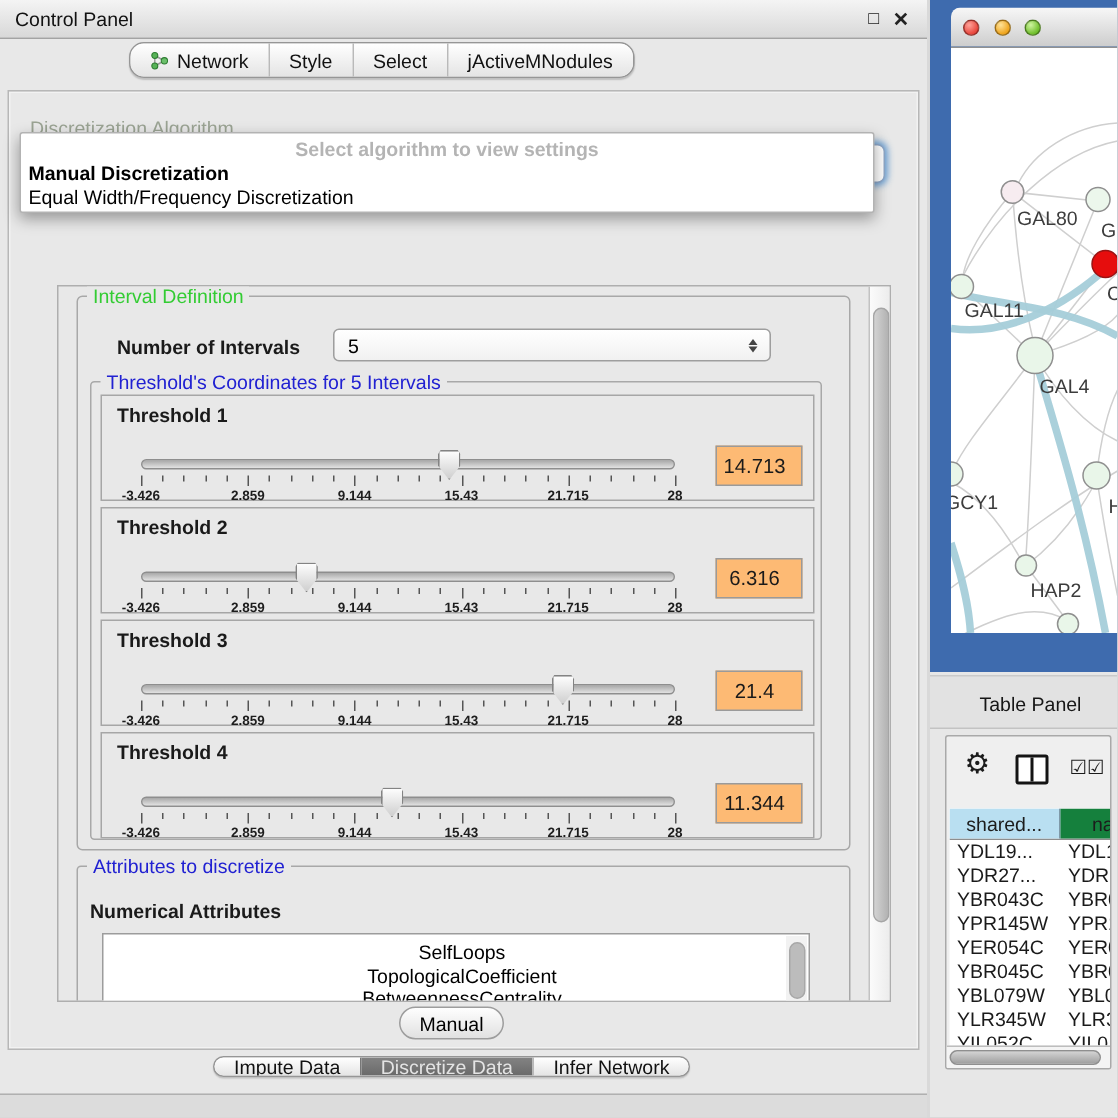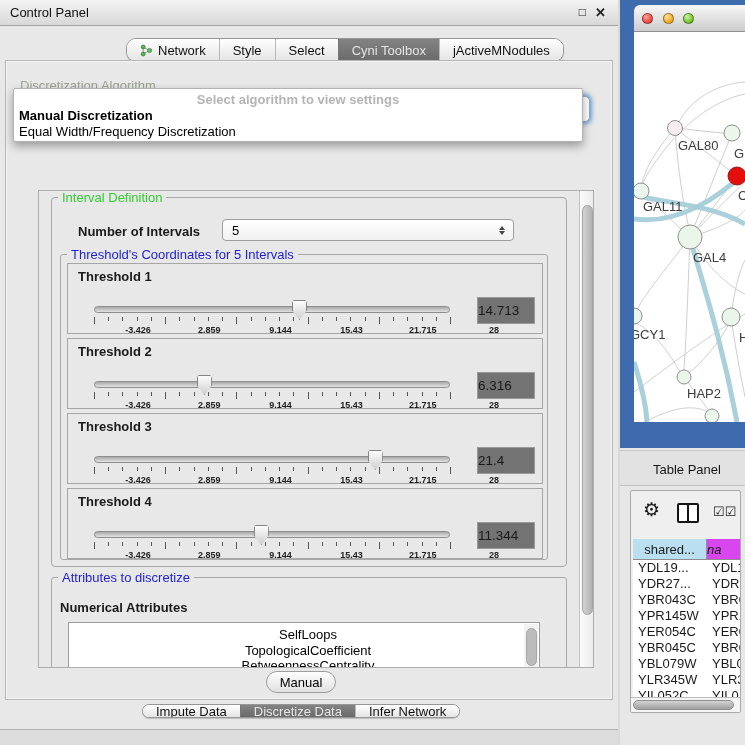--- a/index.html
+++ b/index.html
@@ -58,31 +58,31 @@
   .vscroll{position:absolute;left:540px;top:0;width:15px;height:476px;
        background:linear-gradient(90deg,#fbfbfb,#ebebeb);border-left:1px solid #c2c2c2;}
   .vthumb{position:absolute;left:2px;top:14px;width:11px;height:410px;border-radius:6px;
        background:linear-gradient(90deg,#d2d2d2,#b2b2b2);border:1px solid #a5a5a5;}
 
   .num-lbl{position:absolute;left:26px;top:26px;font-weight:bold;font-size:13px;}
   .lbl.bold{font-weight:bold;}
 
   .tbox{position:absolute;left:6px;width:476px;height:71px;border:1px solid #a6a6a6;background:#e8e8e8;}
   .tbox .tlabel{position:absolute;left:10px;top:5px;font-weight:bold;font-size:13px;}
-  .tvalue{position:absolute;left:409px;top:33px;width:58px;height:27px;background:#737373;
-       border:1px solid #9a9a9a;font-size:13.5px;text-align:left;padding:5px 6px 0 0;}
+  .tvalue{position:absolute;left:409px;top:33px;width:58px;height:27px;background:#fdba74;
+       border:1px solid #9a9a9a;font-size:13.5px;text-align:center;padding:5px 6px 0 0;}
   .track{position:absolute;left:26px;top:42px;width:356px;height:7px;border-radius:4px;
        border:1px solid #8e8e8e;background:linear-gradient(#a9a9a9,#e2e2e2);}
   .handle{position:absolute;top:36px;width:15px;height:20px;z-index:3;
        background:linear-gradient(#fdfdfd,#cfcfcf);border:1px solid #838383;
        clip-path:polygon(12% 0,88% 0,100% 14%,100% 52%,50% 100%,0 52%,0 14%);}
   .ticks{position:absolute;left:26px;top:53px;width:356px;height:8px;}
   .tick{position:absolute;top:0;width:1px;height:4px;background:#555;}
   .tick.major{height:7px;}
-  .ticklbls{position:absolute;left:26px;top:61px;width:356px;height:10px;margin-left:44px;}
+  .ticklbls{position:absolute;left:26px;top:61px;width:356px;height:10px;}
   .ticklbls span{position:absolute;transform:translateX(-50%);font-size:9px;font-weight:bold;color:#1d1d1d;
        font-family:"Liberation Sans",sans-serif;white-space:nowrap;}
 
   .listbox{position:absolute;left:16px;top:44px;width:472px;height:100px;background:#fff;
        border:1px solid #9c9c9c;padding-top:4px;overflow:hidden;}
   .listbox .li{padding-left:8px;font-size:13px;line-height:15.7px;color:#000;white-space:nowrap;text-align:center;}
   .list-scroll{position:absolute;right:1px;top:1px;width:14px;height:98px;background:#f2f2f2;}
   .list-thumb{position:absolute;left:1.5px;top:4px;width:11px;height:38px;border-radius:6px;
        background:#bcbcbc;border:1px solid #a8a8a8;}
 
@@ -109,60 +109,57 @@
   .tp-toolbar{position:absolute;left:0;top:0;width:100%;height:46px;}
   .gear{position:absolute;left:12px;top:9px;font-size:19px;color:#1b1b1b;line-height:1;}
   .colicon{position:absolute;left:46px;top:12px;width:22px;height:20px;border:2px solid #141414;
        border-radius:2px;background:#fff;}
   .colicon:before{content:"";position:absolute;left:8px;top:0;width:2px;height:16px;background:#141414;}
   .checks{position:absolute;left:82px;top:13px;font-size:13px;color:#1b1b1b;letter-spacing:0px;}
   .tp-table{position:absolute;left:2px;top:48px;width:107px;height:158px;background:#fff;overflow:hidden;}
   .tp-head{display:flex;height:21px;border-bottom:1px solid #8e8e8e;}
   .tp-head .hc{font-size:13px;color:#1c1c1c;overflow:hidden;white-space:nowrap;padding-top:3px;}
   .tp-head .c1{width:74px;background:#b9dff1;border-right:1px solid #7f99a8;text-align:center;}
-  .tp-head .c2{flex:1;background:#d946ef;font-style:italic;}
+  .tp-head .c2{flex:1;background:#15803d;padding-left:21px;}
   .tp-row{display:flex;height:16px;font-size:13px;white-space:nowrap;overflow:hidden;}
   .tp-row .rc1{width:74px;padding-left:5px;overflow:hidden;}
   .tp-row .rc2{flex:1;padding-left:5px;overflow:hidden;}
   .hscroll{position:absolute;left:0;top:206px;width:109px;height:16px;background:#f4f4f4;border-top:1px solid #bdbdbd;}
   .hthumb{position:absolute;left:2px;top:2px;width:101px;height:10px;border-radius:5px;
        background:linear-gradient(#d4d4d4,#9f9f9f);border:1px solid #8f8f8f;}
 </style>
 </head>
 <body>
 
 <div id="app">
 
   <div class="lwin">
     <div class="titlebar">
       <span class="title">Control Panel</span>
       <span class="wicon float">□</span>
       <span class="wicon close">✕</span>
     </div>
 
-    <div class="seg" id="topTabs" style="left:86px;top:38px;margin-left:40px;">
+    <div class="seg" id="topTabs" style="left:86px;top:28px;">
         <div class="s">
           <span class="tabicon"><svg width="13" height="13" viewBox="0 0 13 13">
               <line x1="3.2" y1="3" x2="9.5" y2="6.5" stroke="#9a9a9a" stroke-width="1"></line>
               <line x1="3.2" y1="10" x2="9.5" y2="6.5" stroke="#9a9a9a" stroke-width="1"></line>
               <line x1="3.2" y1="3" x2="3.2" y2="10" stroke="#9a9a9a" stroke-width="1"></line>
               <circle cx="3.2" cy="3" r="2" fill="#57b257" stroke="#2e7d32" stroke-width=".7"></circle>
               <circle cx="3.2" cy="10" r="2" fill="#57b257" stroke="#2e7d32" stroke-width=".7"></circle>
               <circle cx="9.6" cy="6.5" r="2.1" fill="#6abf6a" stroke="#2e7d32" stroke-width=".7"></circle>
             </svg></span>
           <span>Network</span>
         </div>
         <div class="s">
           <span>Style</span>
         </div>
         <div class="s">
           <span>Select</span>
-        </div>
-        <div class="s sel">
-          <span>Cyni Toolbox</span>
         </div>
         <div class="s">
           <span>jActiveMNodules</span>
         </div>
       </div>
 
     <div class="content"></div>
 
     <div class="algo-sliver">Discretization Algorithm</div>
     <div class="combo-frag"></div>

